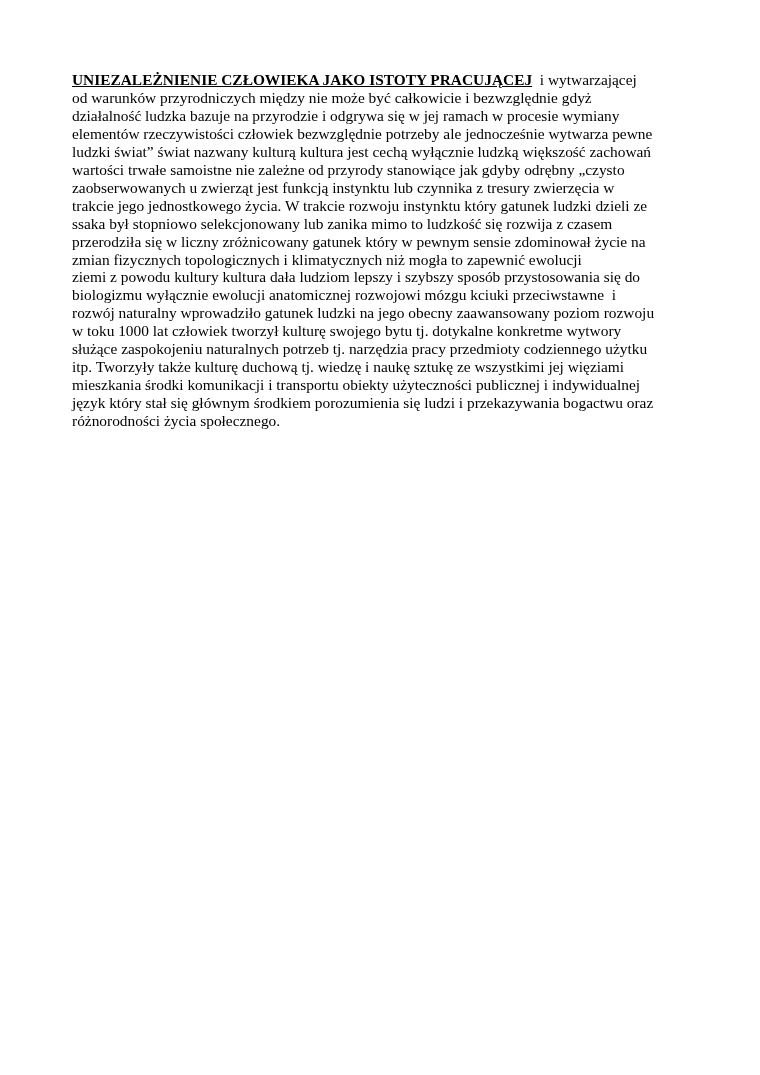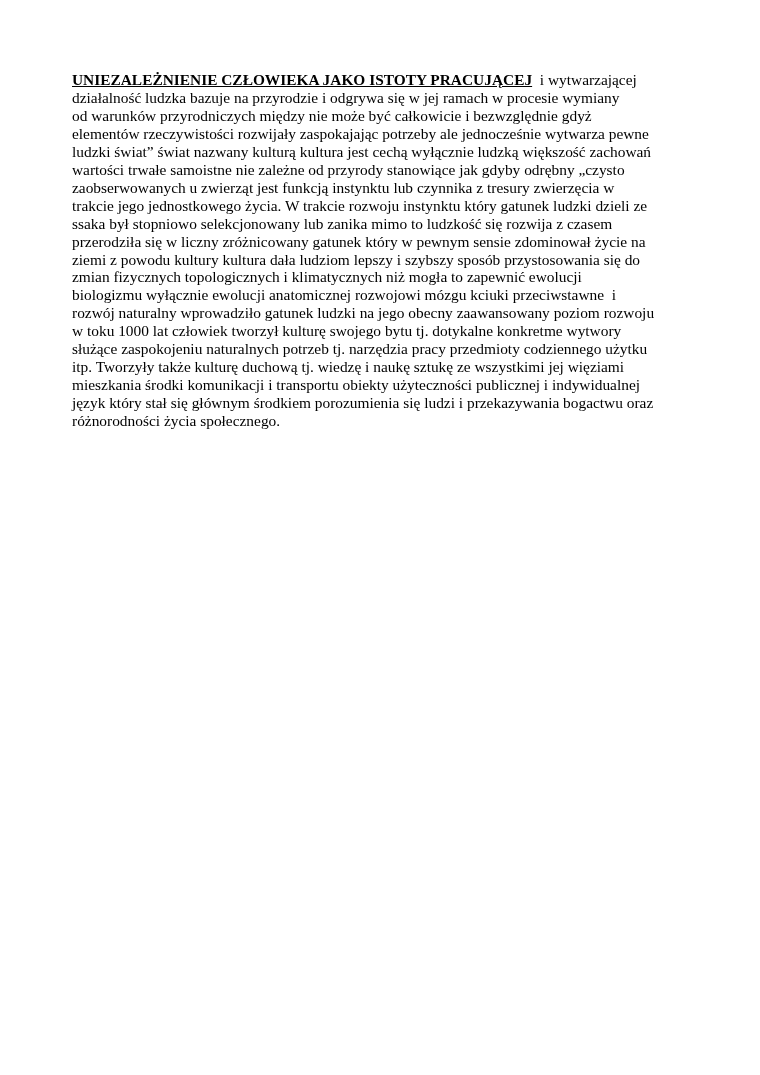--- a/index.html
+++ b/index.html
@@ -34,31 +34,31 @@
     text-decoration: underline;
   }
 </style>
 </head>
 <body>
 
 <div class="page">
   <p class="line"><span class="doc-title">UNIEZALEŻNIENIE CZŁOWIEKA JAKO ISTOTY PRACUJĄCEJ</span><span>  i wytwarzającej</span></p>
   <div>
 
-  <p class="line">działalność ludzka bazuje na przyrodzie i odgrywa się w jej ramach w procesie wymiany</p>
-      <p class="line">od warunków przyrodniczych między nie może być całkowicie i bezwzględnie gdyż</p>
-      <p class="line">elementów rzeczywistości rozwijały zaspokajając potrzeby ale jednocześnie wytwarza pewne</p>
+  <p class="line">od warunków przyrodniczych między nie może być całkowicie i bezwzględnie gdyż</p>
+      <p class="line">działalność ludzka bazuje na przyrodzie i odgrywa się w jej ramach w procesie wymiany</p>
+      <p class="line">elementów rzeczywistości człowiek bezwzględnie potrzeby ale jednocześnie wytwarza pewne</p>
       <p class="line">ludzki świat” świat nazwany kulturą kultura jest cechą wyłącznie ludzką większość zachowań</p>
       <p class="line">wartości trwałe samoistne nie zależne od przyrody stanowiące jak gdyby odrębny „czysto</p>
       <p class="line">zaobserwowanych u zwierząt jest funkcją instynktu lub czynnika z tresury zwierzęcia w</p>
       <p class="line">trakcie jego jednostkowego życia. W trakcie rozwoju instynktu który gatunek ludzki dzieli ze</p>
       <p class="line">ssaka był stopniowo selekcjonowany lub zanika mimo to ludzkość się rozwija z czasem</p>
       <p class="line">przerodziła się w liczny zróżnicowany gatunek który w pewnym sensie zdominował życie na</p>
+      <p class="line">zmian fizycznych topologicznych i klimatycznych niż mogła to zapewnić ewolucji</p>
       <p class="line">ziemi z powodu kultury kultura dała ludziom lepszy i szybszy sposób przystosowania się do</p>
-      <p class="line">zmian fizycznych topologicznych i klimatycznych niż mogła to zapewnić ewolucji</p>
       <p class="line">biologizmu wyłącznie ewolucji anatomicznej rozwojowi mózgu kciuki przeciwstawne  i</p>
       <p class="line">rozwój naturalny wprowadziło gatunek ludzki na jego obecny zaawansowany poziom rozwoju</p>
       <p class="line">w toku 1000 lat człowiek tworzył kulturę swojego bytu tj. dotykalne konkretme wytwory</p>
       <p class="line">służące zaspokojeniu naturalnych potrzeb tj. narzędzia pracy przedmioty codziennego użytku</p>
       <p class="line">itp. Tworzyły także kulturę duchową tj. wiedzę i naukę sztukę ze wszystkimi jej więziami</p>
       <p class="line">mieszkania środki komunikacji i transportu obiekty użyteczności publicznej i indywidualnej</p>
       <p class="line">język który stał się głównym środkiem porozumienia się ludzi i przekazywania bogactwu oraz</p>
       <p class="line">różnorodności życia społecznego.</p>
     </div>
 </div>

